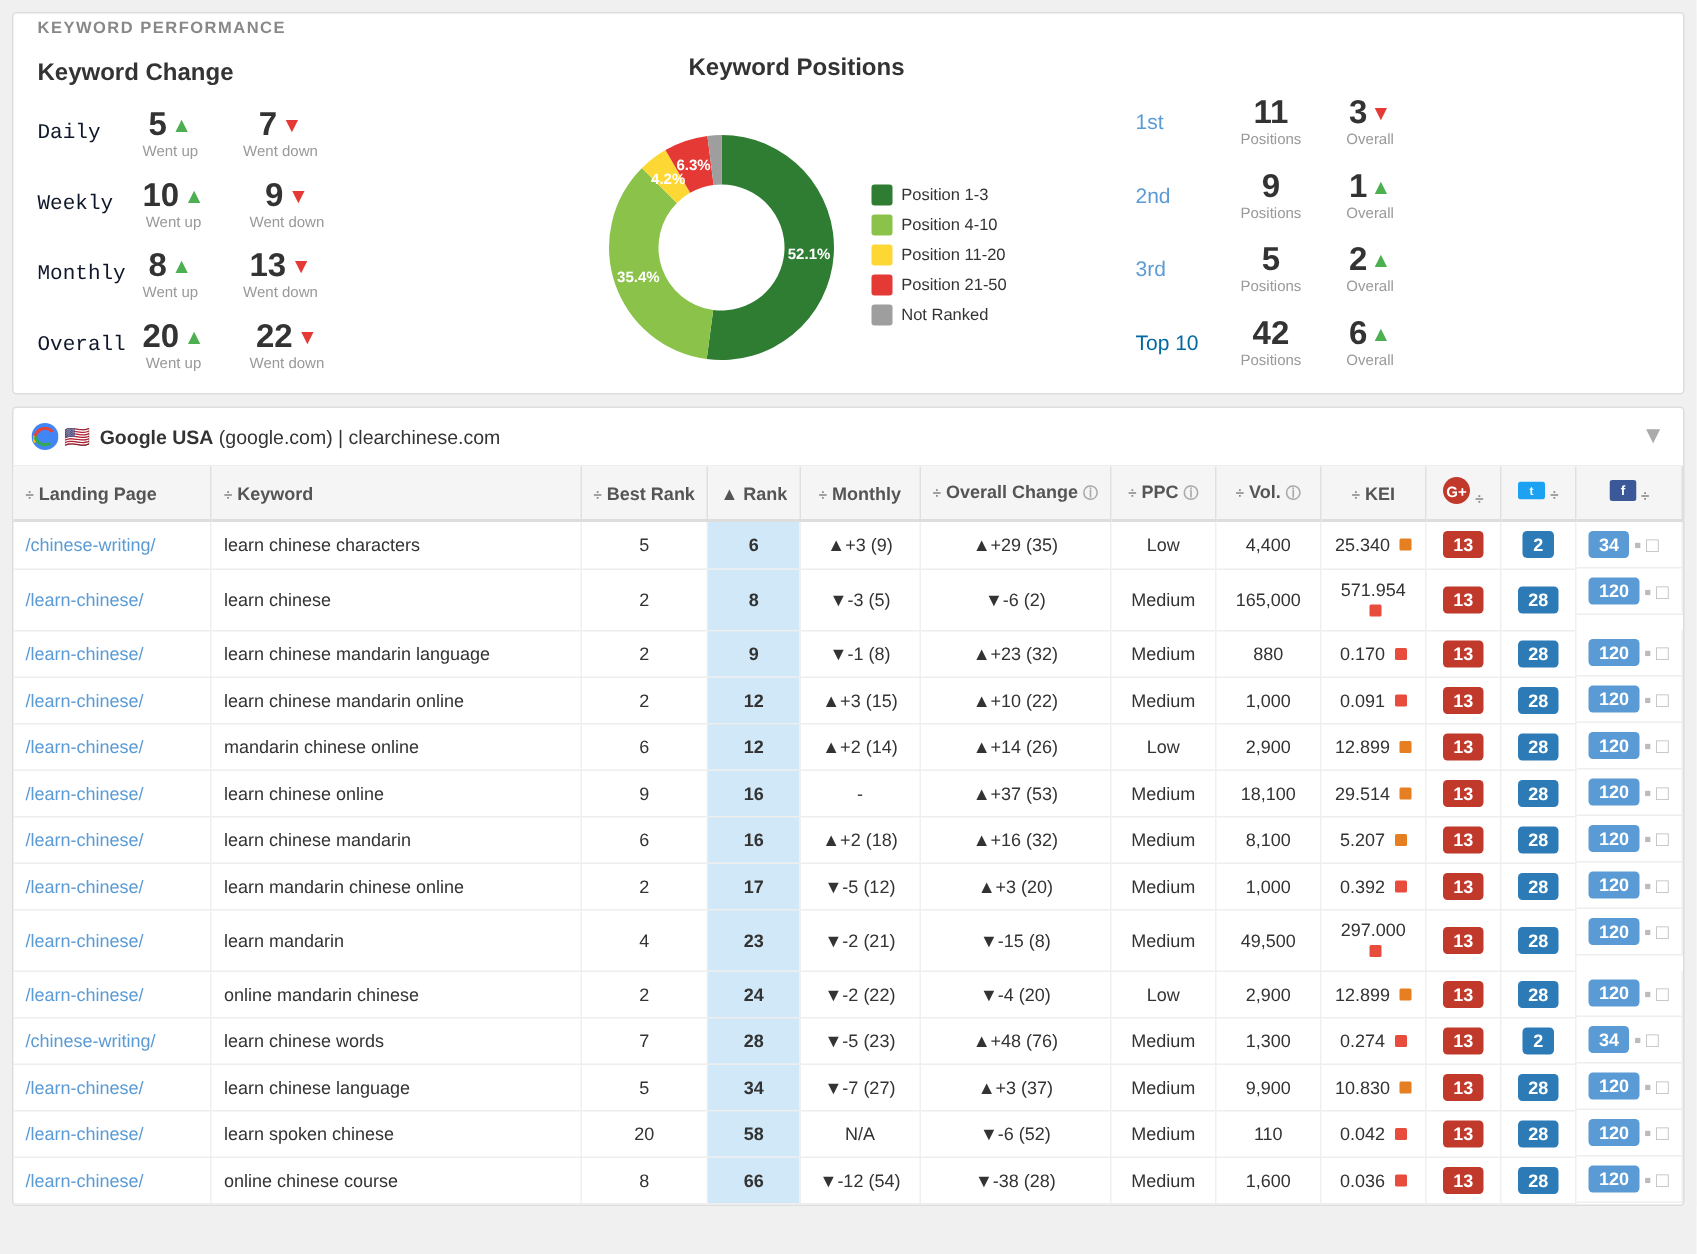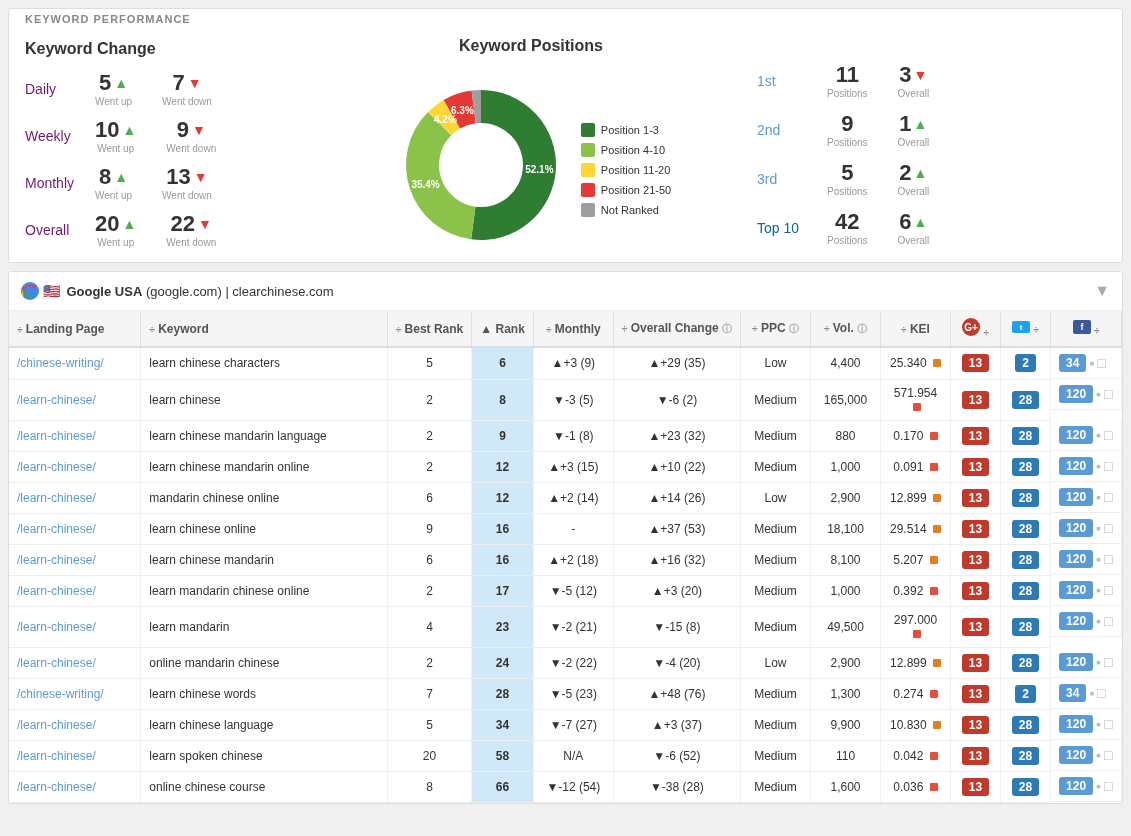--- a/index.html
+++ b/index.html
@@ -10,21 +10,21 @@
     
     .top-panel { background: #fff; margin: 8px; border: 1px solid #ddd; border-radius: 3px; padding: 4px 16px; }
     .panel-title { font-size: 11px; font-weight: bold; color: #888; letter-spacing: 1px; margin-bottom: 12px; text-transform: uppercase; }
 
     .top-content { display: flex; align-items: flex-end; gap: 36px; }
 
     
     .keyword-change { flex: 0 0 280px; }
     .section-title { font-size: 16px; font-weight: bold; color: #333; margin-bottom: 12px; }
     .kc-row { display: flex; align-items: center; margin-bottom: 10px; }
-    .kc-label { font-size: 14px; color: #701a75; width: 70px; }
+    .kc-label { font-size: 14px; color: #0f172a; width: 70px; font-family: Liberation Mono, monospace; }
     .kc-value { display: flex; flex-direction: column; align-items: center; margin-right: 30px; }
     .kc-num { font-size: 22px; font-weight: bold; color: #333; display: flex; align-items: center; gap: 3px; }
     .kc-sub { font-size: 10px; color: #999; }
     .arrow-up { color: #4caf50; font-size: 14px; }
     .arrow-down { color: #e53935; font-size: 14px; }
 
     
     .keyword-positions { flex: 0 0 380px; text-align: center; }
     .donut-container { position: relative; display: inline-block; margin-top: 8px; }
 

